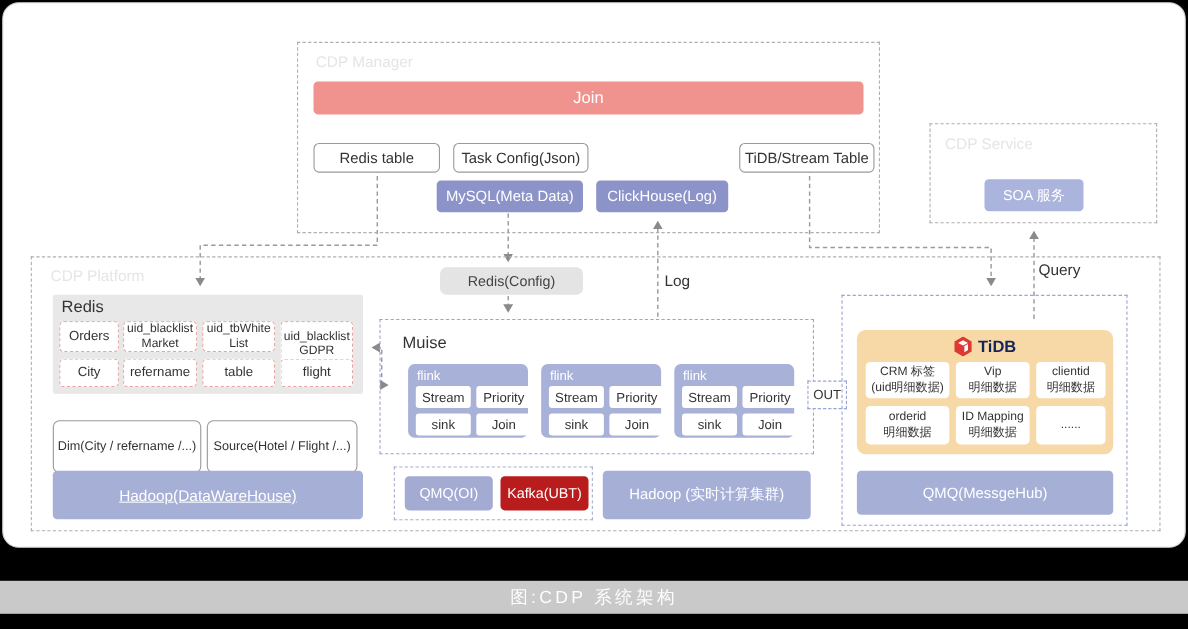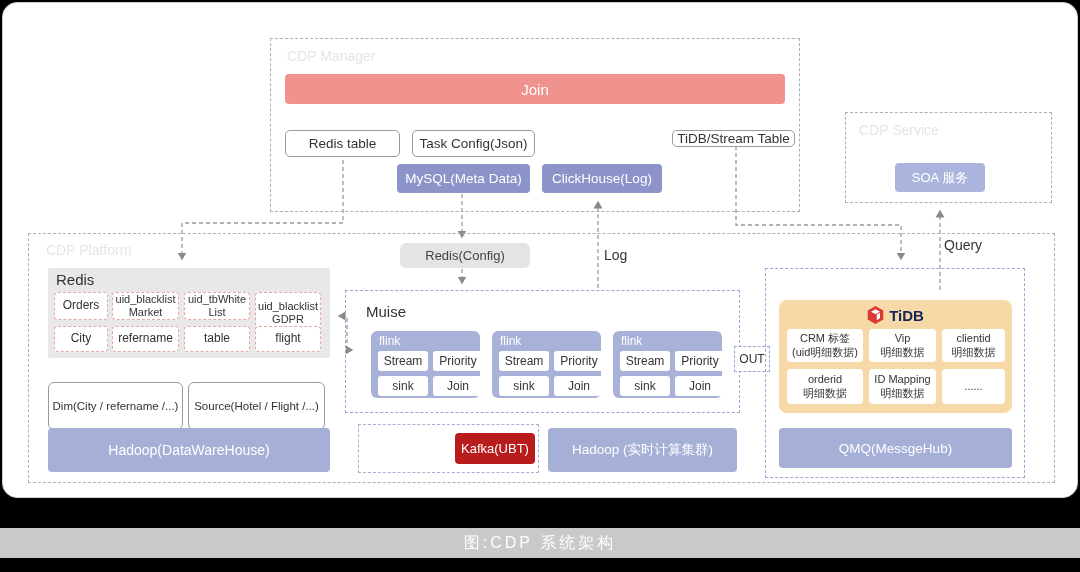--- a/index.html
+++ b/index.html
@@ -57,21 +57,21 @@
       <path d="M347 350 H352" marker-end="url(#arr)"></path>
     </g>
   </svg>
 
   <div class="abs dashed-gray" style="left:270px;top:38px;width:530px;height:174px;">
     <div class="abs sec-label" style="left:16px;top:9px;">CDP Manager</div>
   </div>
   <div class="abs pill" style="left:285px;top:74px;width:500px;height:30px;background:#f0928d;font-size:15px;">Join</div>
   <div class="abs whitebox" style="left:285px;top:118px;width:115px;height:27px;font-size:13.5px;">Redis table</div>
   <div class="abs whitebox" style="left:412px;top:118px;width:123px;height:27px;font-size:13.5px;">Task Config(Json)</div>
-  <div class="abs whitebox" style="left:672px;top:118px;width:123px;height:17px;font-size:13.5px;">TiDB/Stream Table</div>
+  <div class="abs whitebox" style="left:672px;top:118px;width:123px;height:27px;font-size:13.5px;">TiDB/Stream Table</div>
   <div class="abs pill purple-dark" style="left:397px;top:164px;width:133px;height:29px;font-size:13.5px;">MySQL(Meta Data)</div>
   <div class="abs pill purple-dark" style="left:542px;top:164px;width:120px;height:29px;font-size:13.5px;">ClickHouse(Log)</div>
 
   <div class="abs dashed-gray" style="left:845px;top:112px;width:207px;height:91px;">
     <div class="abs sec-label" style="left:13px;top:9px;">CDP Service</div>
   </div>
   <div class="abs pill" style="left:895px;top:163px;width:90px;height:29px;background:#aab4dc;font-size:13px;">SOA 服务</div>
 
   <div class="abs dashed-gray" style="left:28px;top:233px;width:1027px;height:250px;">
     <div class="abs sec-label" style="left:17px;top:8px;">CDP Platform</div>
@@ -84,21 +84,21 @@
     <div class="abs redis-cell" style="left:136px;top:24px;width:66px;height:28px;font-size:11px;">uid_tbWhiteList</div>
     <div class="abs redis-cell" style="left:207px;top:24px;width:66px;height:41px;font-size:11px;">uid_blacklistGDPR</div>
     <div class="abs redis-cell" style="left:6px;top:58px;width:54px;height:26px;font-size:12px;">City</div>
     <div class="abs redis-cell" style="left:64px;top:58px;width:67px;height:26px;font-size:12px;">refername</div>
     <div class="abs redis-cell" style="left:136px;top:58px;width:66px;height:26px;font-size:12px;">table</div>
     <div class="abs redis-cell" style="left:207px;top:58px;width:66px;height:26px;font-size:12px;">flight</div>
   </div>
 
   <div class="abs whitebox" style="left:48px;top:370px;width:135px;height:48px;font-size:11.5px;border-radius:6px;">Dim(City / refername /...)</div>
   <div class="abs whitebox" style="left:188px;top:370px;width:137px;height:48px;font-size:11.5px;border-radius:6px;">Source(Hotel / Flight /...)</div>
-  <div class="abs pill purple-bar" style="left:48px;top:428px;width:282px;height:44px;font-size:14px;">Hadoop(DataWareHouse)</div>
+  <div class="abs pill purple-bar" style="left:48px;top:428px;width:282px;height:44px;font-size:14px;text-decoration:underline;">Hadoop(DataWareHouse)</div>
 
   <div class="abs pill" style="left:400px;top:243px;width:130px;height:25px;background:#e4e4e4;color:#444;font-size:13px;border-radius:6px;">Redis(Config)</div>
   <div class="abs dark-label" style="left:604px;top:247px;font-size:14px;">Log</div>
   <div class="abs dark-label" style="left:944px;top:237px;font-size:14px;">Query</div>
 
   <div class="abs dashed-blue" style="left:345px;top:290px;width:395px;height:123px;">
     <div class="abs dark-label" style="left:20px;top:12px;">Muise</div>
   </div>
   <div class="abs flink" style="left:371px;top:331px;width:109px;height:67px;">
     <div class="flink-title">flink</div>
@@ -124,20 +124,21 @@
       <div class="flink-cell">Stream</div>
       <div class="flink-cell">Priority</div>
       <div class="flink-cell">sink</div>
       <div class="flink-cell">Join</div>
     </div>
   </div>
 
   <div class="abs dashed-blue" style="left:734px;top:346px;width:36px;height:26px;background:#fff;display:flex;align-items:center;justify-content:center;font-size:12px;color:#333;">OUT</div>
 
   <div class="abs" style="left:358px;top:424px;width:181px;height:49px;border:1px dashed #a9b0cf;"></div>
+  <div class="abs pill" style="left:368px;top:433px;width:80px;height:31px;background:#a3abd3;font-size:13px;">QMQ(OI)</div>
   <div class="abs pill" style="left:455px;top:433px;width:80px;height:31px;background:#b91c1c;font-size:13px;">Kafka(UBT)</div>
   <div class="abs pill purple-bar" style="left:548px;top:428px;width:189px;height:44px;font-size:13.5px;">Hadoop (实时计算集群)</div>
 
   <div class="abs dashed-blue" style="left:765px;top:268px;width:260px;height:210px;"></div>
   <div class="abs tidb-box" style="left:779px;top:300px;width:233px;height:113px;">
     <div class="abs" style="left:0;top:6px;width:233px;display:flex;align-items:flex-end;justify-content:center;gap:5px;">
       <svg width="17" height="18" viewBox="0 0 20 22">
         <polygon points="10,0 19.5,5.5 19.5,16.5 10,22 0.5,16.5 0.5,5.5" fill="#dd3832"></polygon>
         <polygon points="10,4 15.5,7 10,10 4.5,7" fill="#fff"></polygon>
         <polygon points="11.5,10.5 15.5,8.2 15.5,15 11.5,17.3" fill="#fff"></polygon>

